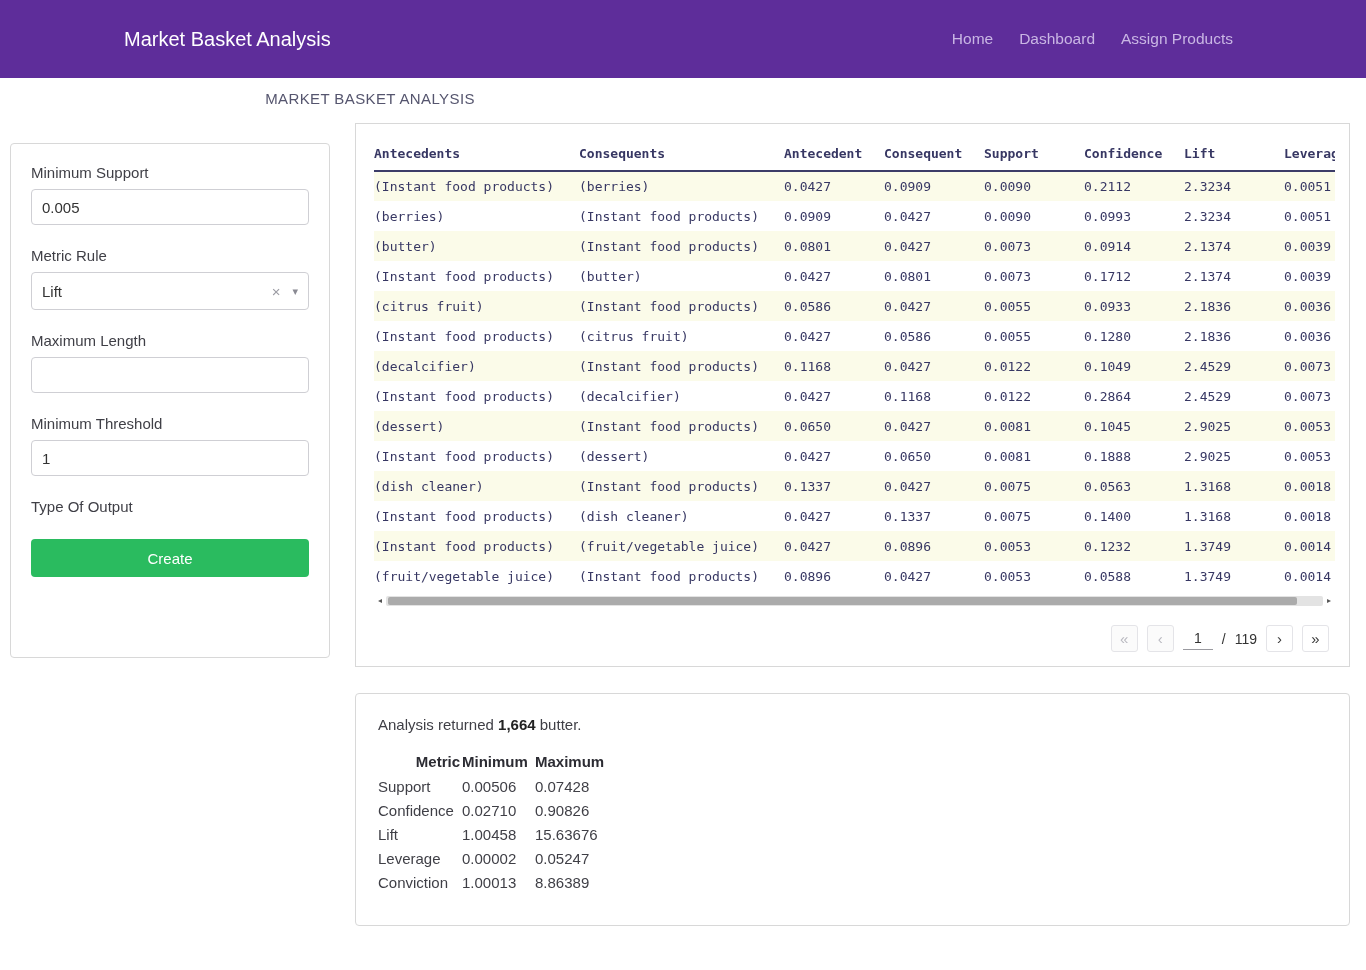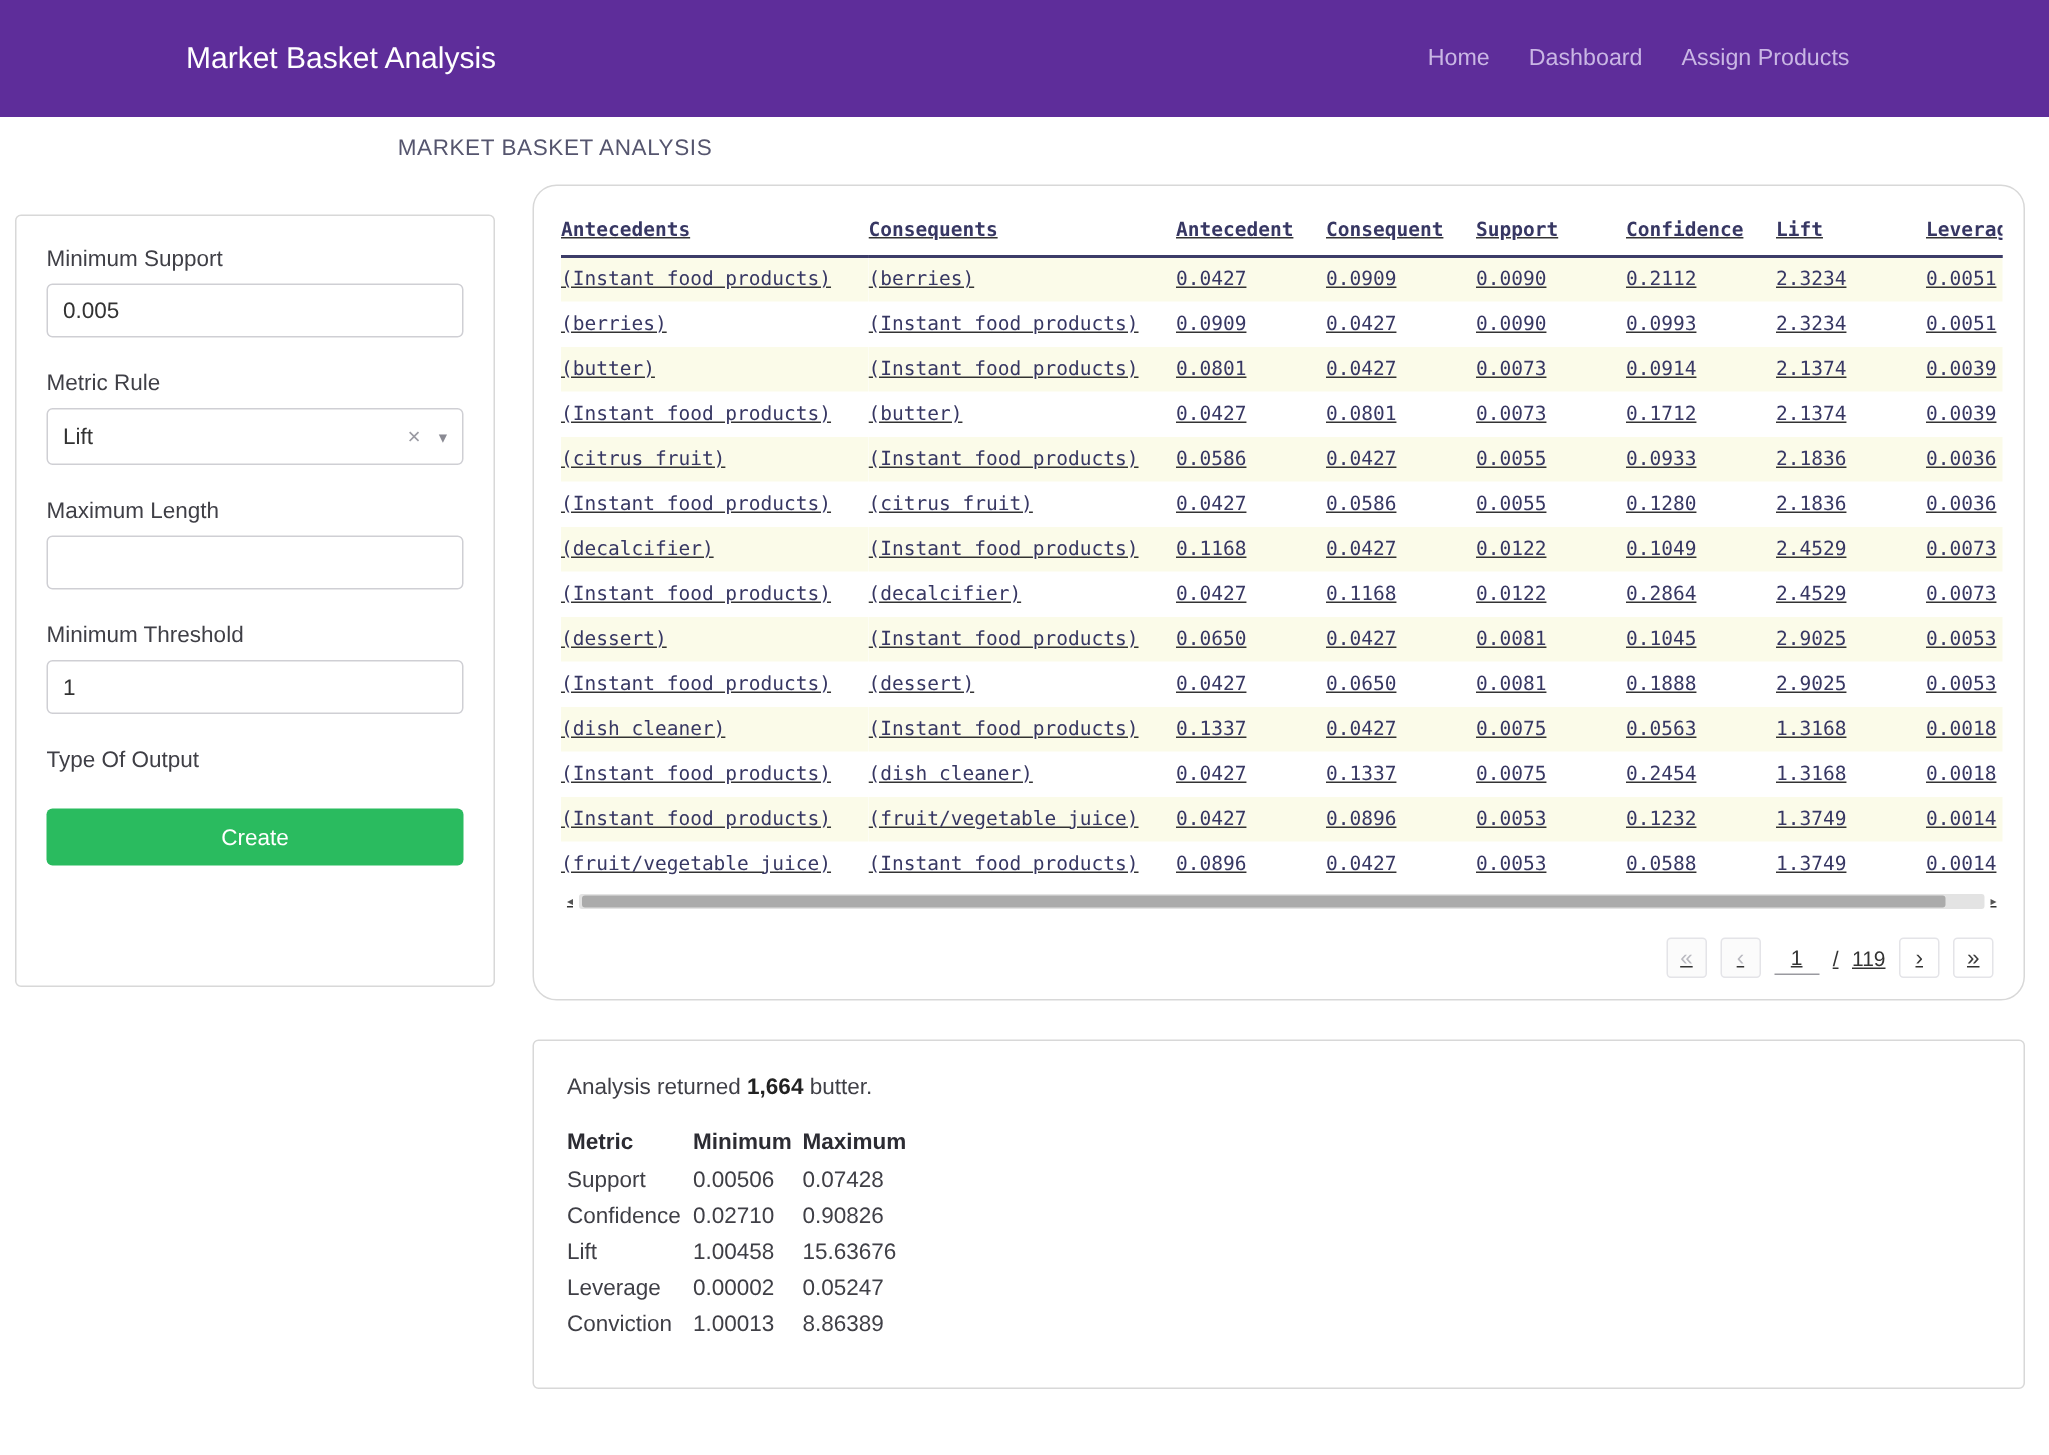--- a/index.html
+++ b/index.html
@@ -62,23 +62,22 @@
   .radio-row input { width:16px; height:16px; accent-color: var(--radio-accent,#2f3fbe); cursor:pointer; }
   .create-btn {
     width:100%; height:38px; margin-top:16px;
     background:var(--button-green,#2abb5f); color:#fff; border:none; border-radius:4px;
     font-size:15px; font-family:"Liberation Sans",sans-serif; cursor:pointer;
   }
 
   
   .main-col { flex:1; min-width:0; }
   .table-card {
-    border:1px solid #d8d8d8; border-radius:16px; background:#fff;
+    border:1px solid #d8d8d8; border-radius:0; background:#fff;
     padding:18px 14px 14px 18px;
-    text-decoration:underline;
   }
   .table-wrap { width:100%; overflow:hidden; }
   table.rules {
     border-collapse:collapse; width:1010px; table-layout:fixed;
     font-family:"DejaVu Sans Mono", monospace; font-size:13px;
     color: var(--table-text,#373763);
   }
   .rules th {
     text-align:left; font-weight:bold; padding:4px 8px 9px 0;
     border-bottom:2px solid #3c3c68; white-space:nowrap; overflow:hidden;
@@ -108,21 +107,21 @@
   
   .summary-card {
     border:1px solid #d8d8d8; border-radius:4px; background:#fff;
     margin-top:26px; padding:22px 22px; height:233px;
   }
   .summary-line { font-size:15px; color:#3f3f46; margin-bottom:20px; }
   .summary-line b { color:#222; font-weight:bold; }
   table.metrics { border-collapse:collapse; font-size:15px; color:#3f3f46; }
   .metrics th { text-align:left; font-weight:bold; color:#2c2c33; padding:0 2px 8px 0; }
   .metrics td { padding:0 2px 7px 0; }
-  .metrics .c-metric { width:84px; }
+  .metrics .c-metric { width:84px;text-align:right; }
   .metrics .c-min { width:73px; }
 </style>
 </head>
 <body>
 
 <header class="navbar">
   <div class="brand">Market Basket Analysis</div>
   <nav class="nav-links">
       <span class="nav-link">Home</span>
       <span class="nav-link">Dashboard</span>
@@ -300,21 +299,21 @@
                 <td>0.0563</td>
                 <td>1.3168</td>
                 <td>0.0018</td>
               </tr>
               <tr>
                 <td>(Instant food products)</td>
                 <td>(dish cleaner)</td>
                 <td>0.0427</td>
                 <td>0.1337</td>
                 <td>0.0075</td>
-                <td>0.2454</td>
+                <td>0.1400</td>
                 <td>1.3168</td>
                 <td>0.0018</td>
               </tr>
               <tr>
                 <td>(Instant food products)</td>
                 <td>(fruit/vegetable juice)</td>
                 <td>0.0427</td>
                 <td>0.0896</td>
                 <td>0.0053</td>
                 <td>0.1232</td>

